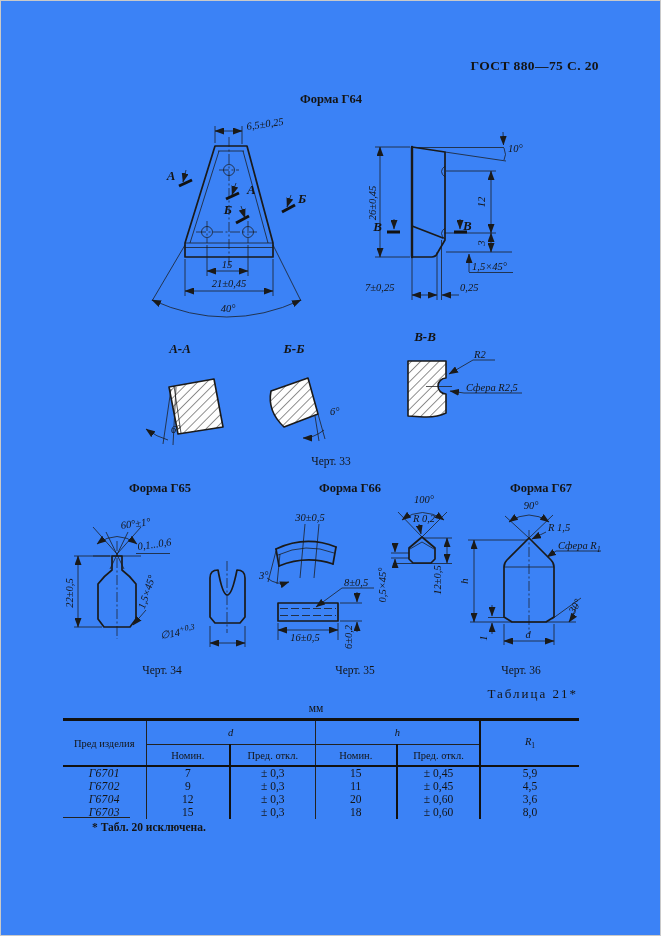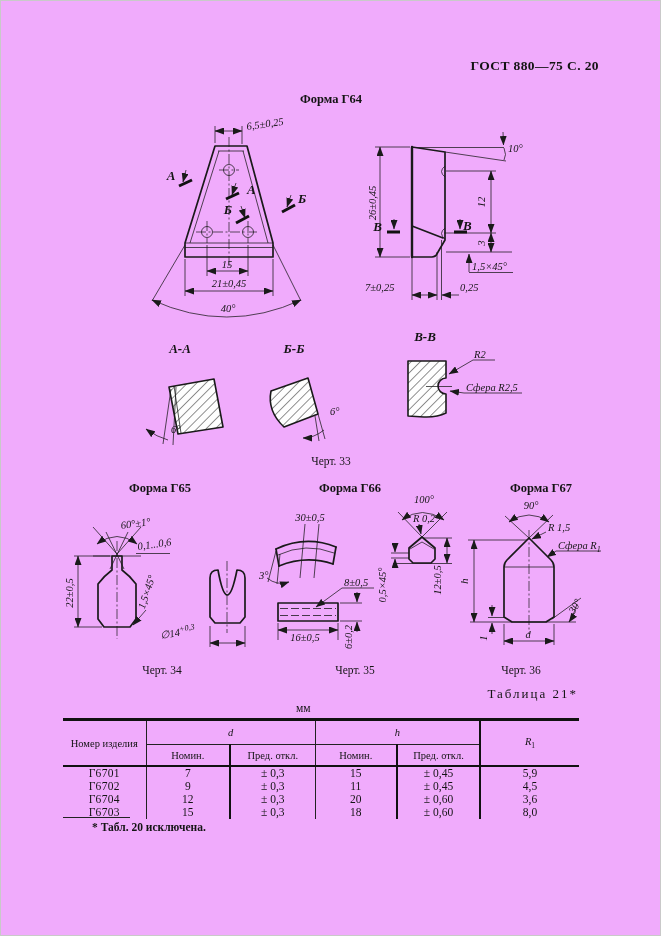--- a/index.html
+++ b/index.html
@@ -1,46 +1,46 @@
 <!DOCTYPE html>
 <html><head>
 <meta charset="utf-8">
 <style>
   html,body{margin:0;padding:0;background:#e8e8e8;}
-  .page{position:relative;width:661px;height:936px;background:#f0abfc;margin:0 auto;
+  .page{position:relative;width:661px;height:936px;background:#3b82f6;margin:0 auto;
         font-family:"Liberation Serif",serif;color:#141414;outline:1px solid #c9c9c9;outline-offset:-1px;overflow:hidden;}
   .hdr{position:absolute;top:58px;right:62px;font-weight:bold;font-size:13.5px;letter-spacing:.4px;}
   svg{position:absolute;left:0;top:85px;}
   
   .o{stroke:#1a1a1a;stroke-width:1.7;fill:none;stroke-linejoin:round;stroke-linecap:round;}
   .o2{stroke:#1a1a1a;stroke-width:2.4;fill:none;stroke-linecap:round;}
   .t{stroke:#1a1a1a;stroke-width:.75;fill:none;}
   .cl{stroke:#1a1a1a;stroke-width:.7;fill:none;stroke-dasharray:10 2.5 2 2.5;}
   .dd{stroke:#1a1a1a;stroke-width:.8;fill:none;stroke-dasharray:8 3;}
   .thk{stroke:#111;stroke-width:3;fill:none;stroke-linecap:butt;}
   .hat{fill:url(#hatch);stroke:#1a1a1a;stroke-width:1.6;stroke-linejoin:round;}
   text{fill:#141414;}
   .d{font:italic 10.5px "Liberation Serif",serif;}
   .sec{font:italic 600 13px "Liberation Serif",serif;}
   .ttl{font:bold 12.5px "Liberation Serif",serif;}
   .cap{font:11.5px "Liberation Serif",serif;}
   
   .tbl-cap{position:absolute;top:686px;left:400px;width:178px;text-align:right;font-size:13px;letter-spacing:2px;}
-  .units{position:absolute;top:702px;left:296px;width:40px;text-align:left;font-size:11.5px;}
+  .units{position:absolute;top:702px;left:296px;width:40px;text-align:center;font-size:11.5px;}
   table.gt{position:absolute;top:718px;left:63px;width:516px;border-collapse:collapse;table-layout:fixed;
            border-top:3px solid #111;font-family:"Liberation Serif",serif;}
   table.gt td{padding:0;text-align:center;vertical-align:middle;font-size:10.5px;color:#141414;}
   tr.h1 td{height:23px;}
   tr.h2 td{height:20px;border-bottom:2.5px solid #111;border-radius:7px;}
   td.span2{border-bottom:2.5px solid #111;}
   td.grp{border-bottom:1px solid #222;font:italic 11.5px "Liberation Serif",serif;}
   .br1{border-right:1px solid #222;}
   .br3{border-right:2.5px solid #111;}
   tr.b td{height:13px;font-size:11.5px;line-height:13px;}
-  tr.b td:first-child{letter-spacing:.3px;}
+  tr.b td:first-child{letter-spacing:.3px;font-style:italic;}
   .ital{font-style:italic;}
   .fnline{position:absolute;top:817px;left:63px;width:67px;border-top:1.2px solid #222;}
   .fn{position:absolute;top:821px;left:92px;font-size:11.5px;font-weight:bold;}
   sub{font-size:7.5px;}
 </style>
 </head>
 <body>
 
 <div class="page">
 
@@ -324,21 +324,21 @@
     <colgroup>
       <col style="width:83px">
         <col style="width:84px">
         <col style="width:85px">
       <col style="width:82px">
         <col style="width:83px">
         <col style="width:99px">
     </colgroup>
     <tbody>
         <tr class="h1">
-      <td rowspan="2" class="br1 span2">Номер изделия</td>
+      <td rowspan="2" class="br1 span2">Пред изделия</td>
       <td colspan="2" class="grp br1">d</td>
       <td colspan="2" class="grp br3">h</td>
       <td rowspan="2" class="span2"><span class="ital">R</span><sub>1</sub></td>
     </tr>
     <tr class="h2">
       <td class="br3">Номин.</td>
       <td class="br1">Пред. откл.</td>
       <td class="br3">Номин.</td>
       <td class="br3">Пред. откл.</td>
     </tr>

